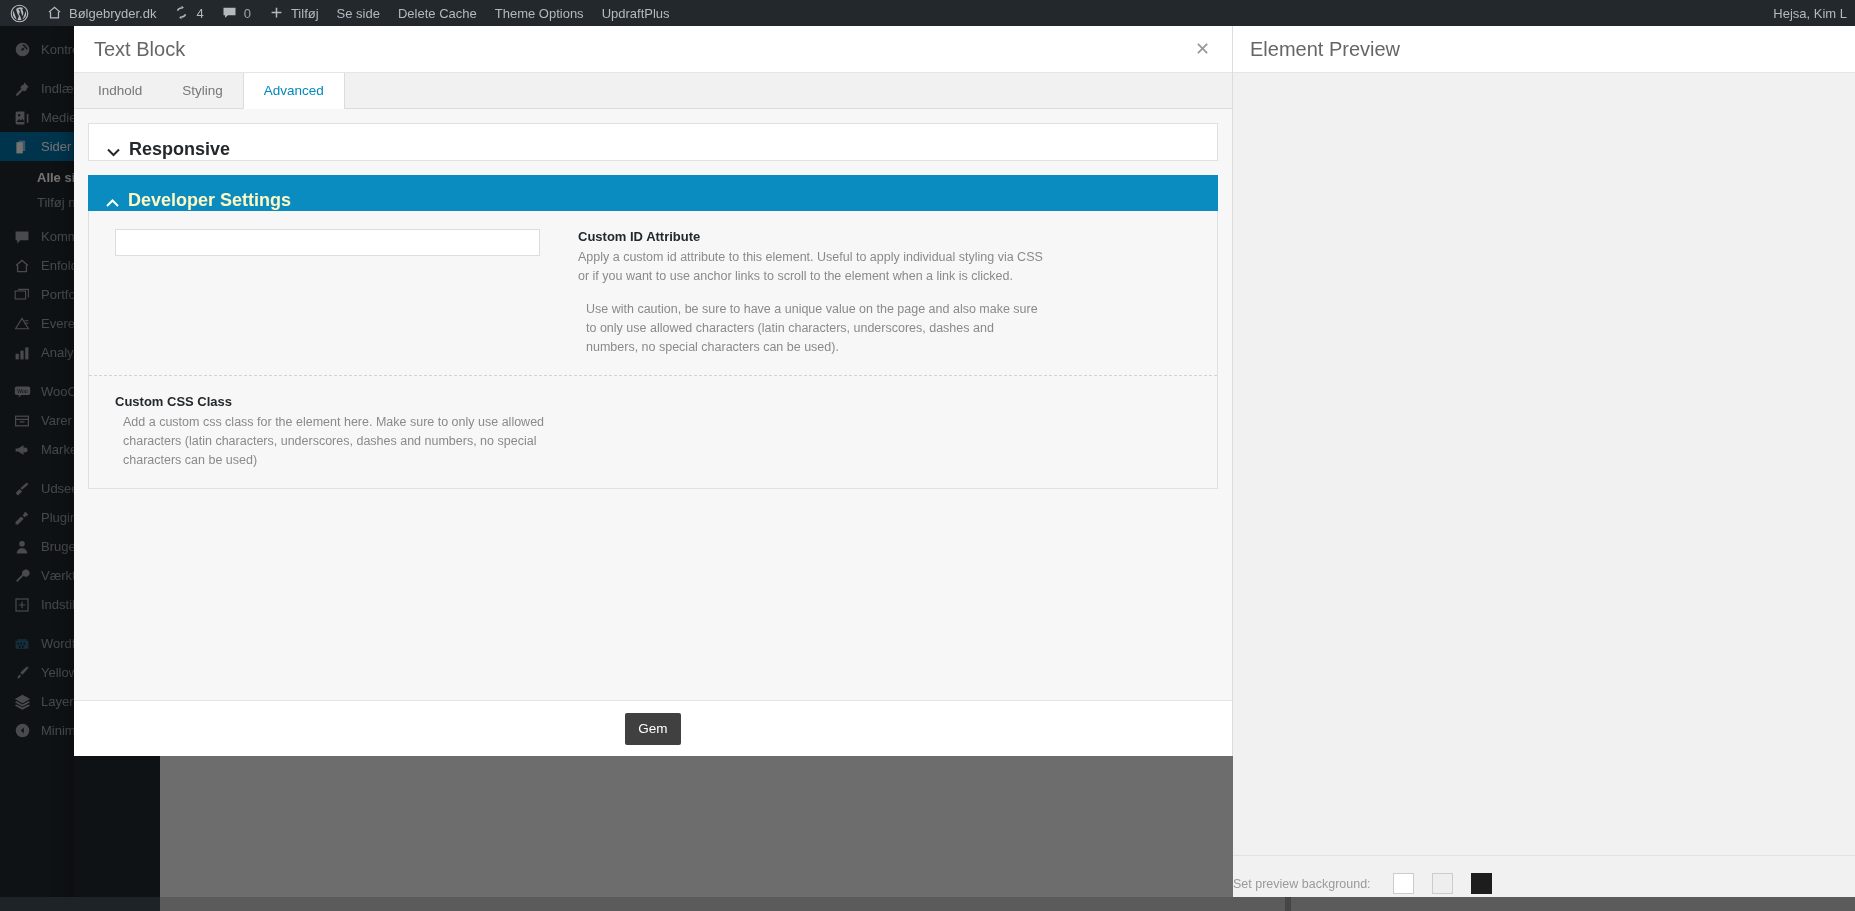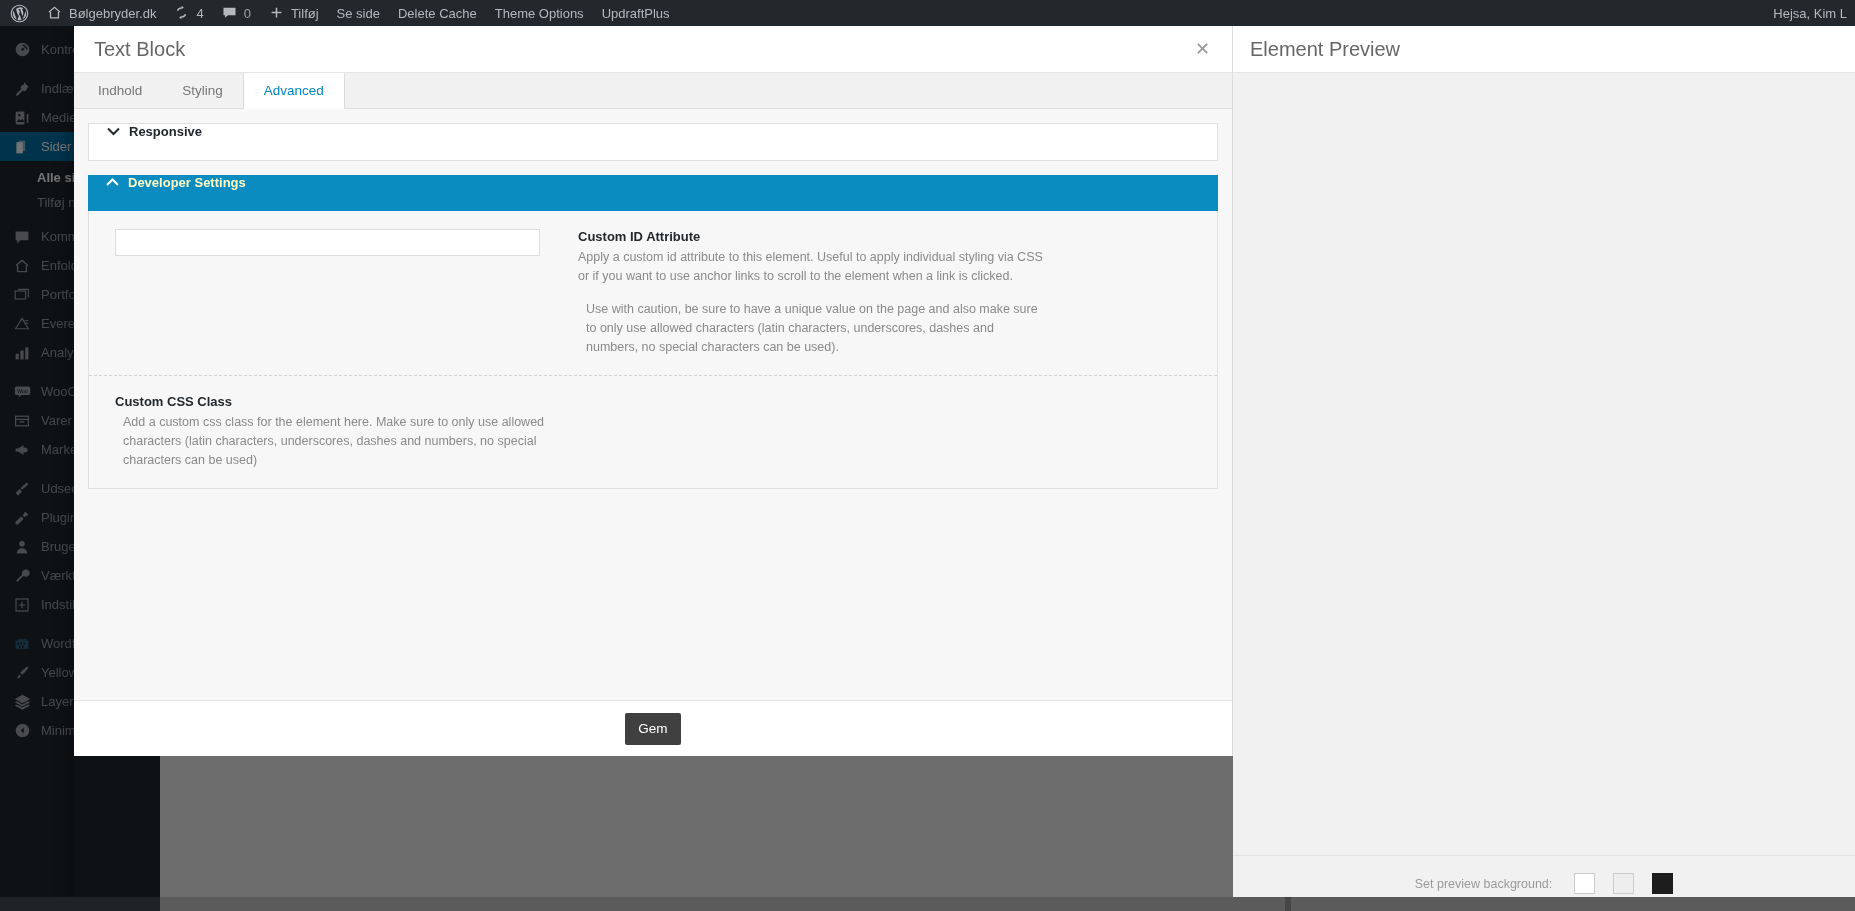--- a/index.html
+++ b/index.html
@@ -160,23 +160,23 @@
     background: #f7f7f7;
     padding: 14px 14px 0 14px;
     overflow: hidden;
   }
   .accordion {
     background: #fff;
     border: 1px solid #e0e0e0;
     margin-bottom: 14px;
   }
   .acc-head {
-    height: 36px; display: flex; align-items: flex-start;
+    height: 36px; display: flex; align-items: flex-end;
     padding-left: 18px; cursor: pointer;
-    font-size: 13px; font-weight: bold; color: #23282d;
+    font-size: 18px; font-weight: bold; color: #23282d;
   }
   .acc-head .chev { width: 22px; font-size: 13px; color: #23282d; display:inline-block; }
   .accordion.open > .acc-head {
     background: #0a8cc1; color: #fef9c3; height: 36px;
   }
   .accordion.open > .acc-head .chev { color: #fff; }
   .accordion.open { border: none; }
 
   .acc-body { background: #f7f7f7; border: 1px solid #e0e0e0; border-top: none; }
   .field-row {
@@ -235,21 +235,21 @@
     border-bottom: 1px solid #e5e5e5;
     display: flex; align-items: center;
     padding-left: 17px;
   }
   #preview-title { font-size: 20px; color: #666; font-weight: normal; }
   #preview-stage { flex: 1 1 auto; background: #f1f1f1; }
   #preview-footer {
     height: 56px; flex: 0 0 56px;
     background: #f1f1f1;
     border-top: 1px solid #e1e1e1;
-    display: flex; align-items: center; justify-content: center;
+    display: flex; align-items: center; justify-content: flex-start;
     gap: 18px;
   }
   #preview-footer .pf-label { font-size: 12.5px; color: #9a9a9a; margin-right: 4px; }
   .swatch {
     width: 21px; height: 21px; border: 1px solid #ccc; cursor: pointer;
   }
 
   
   #bottombar {
     position: absolute; left: 0; bottom: 0;

